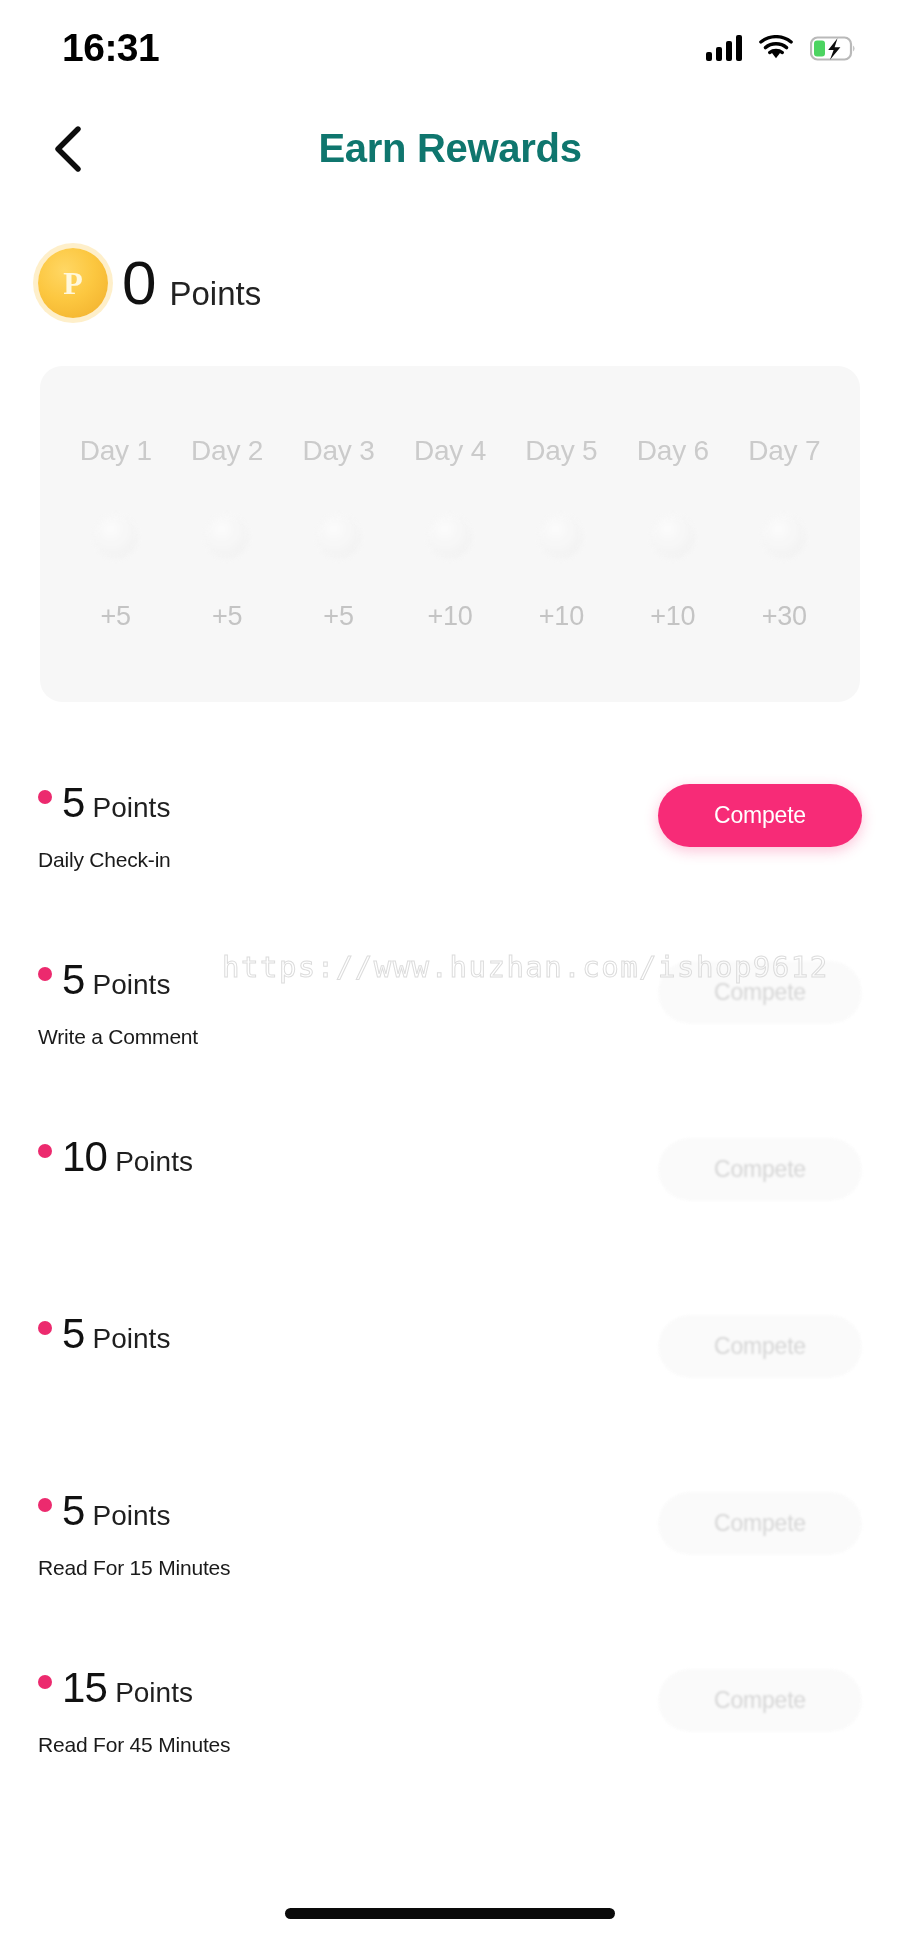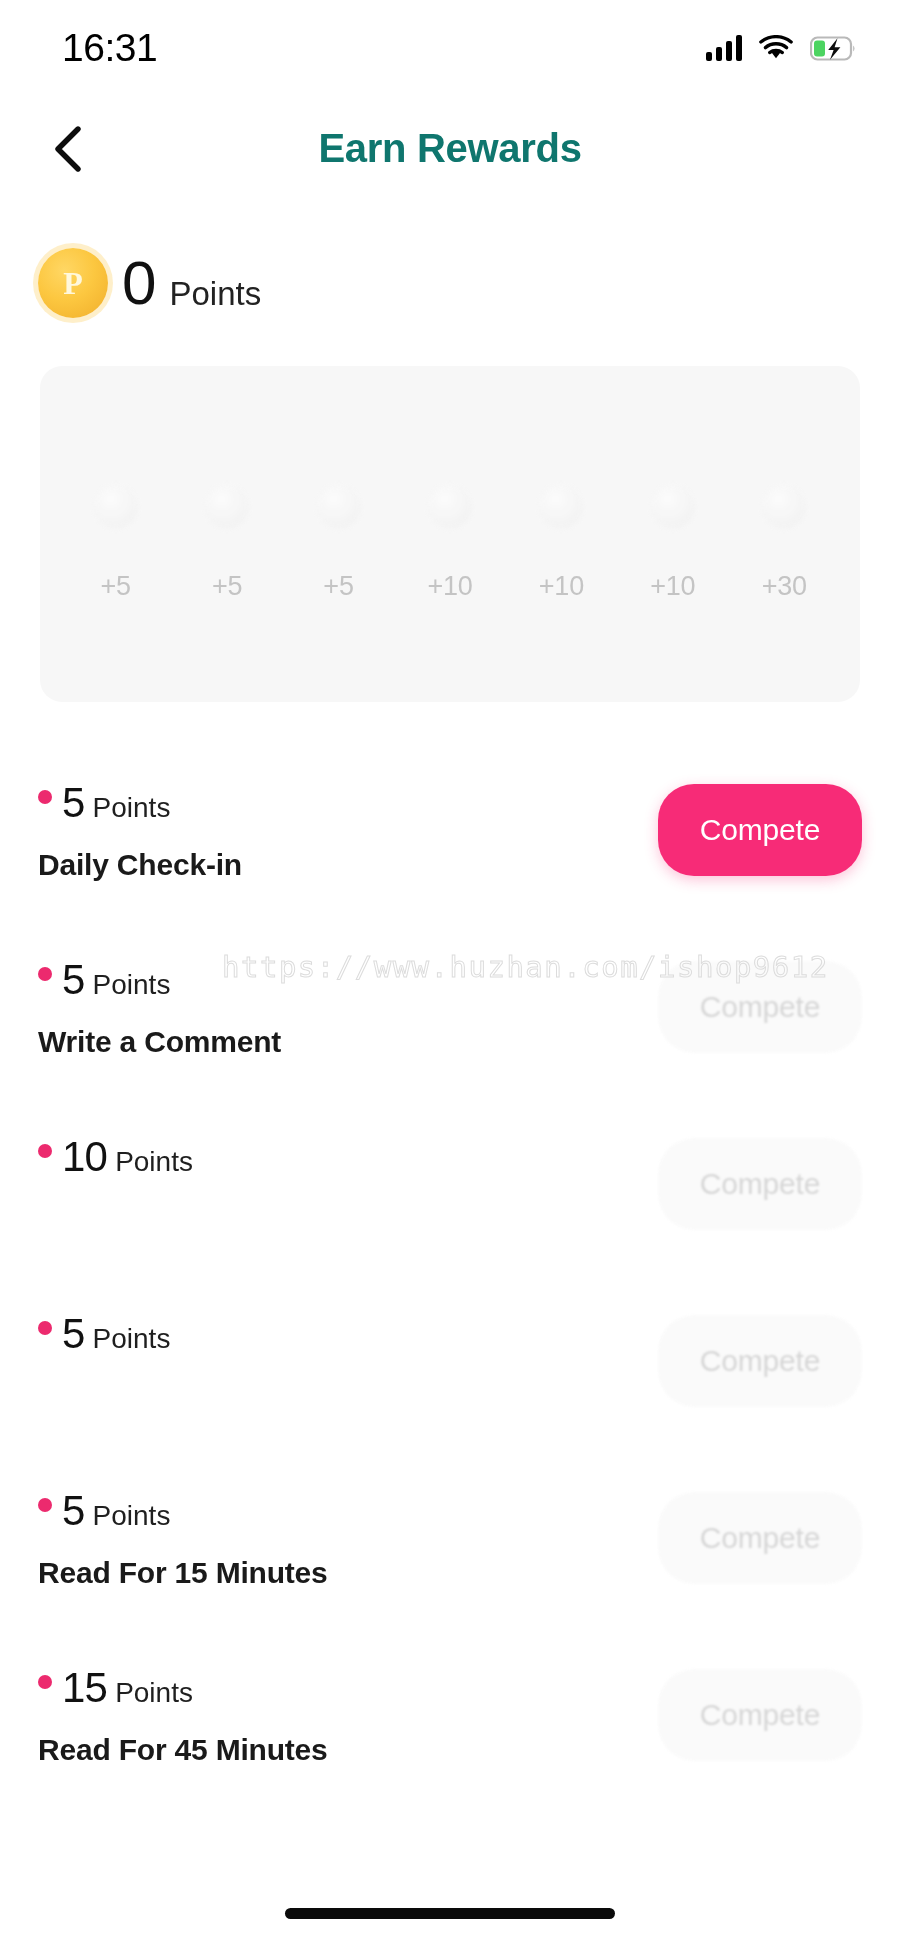--- a/index.html
+++ b/index.html
@@ -26,21 +26,21 @@
     top: 0; left: 0;
     width: 900px;
     height: 96px;
     display: flex;
     align-items: center;
     justify-content: space-between;
     padding: 0 44px 0 62px;
   }
   .status-time {
     font-size: 39px;
-    font-weight: 400;
+    font-weight: 700;
     color: #000000;
     letter-spacing: -0.5px;
   }
   .status-icons {
     display: flex;
     align-items: center;
     gap: 17px;
   }
   .signal-bars {
     display: flex;
@@ -202,38 +202,38 @@
     letter-spacing: -0.8px;
   }
   .task-points-word {
     font-size: 28px;
     font-weight: 400;
     color: #1f1f1f;
   }
   .task-name {
     position: absolute;
     top: 102px; left: 38px;
-    font-size: 30px;
-    font-weight: 700;
+    font-size: 21px;
+    font-weight: 400;
     color: #1a1a1a;
     letter-spacing: -0.2px;
   }
   .compete-btn {
     position: absolute;
     right: 38px;
     top: 38px;
     width: 204px;
-    height: 92px;
+    height: 63px;
     border-radius: 36px;
     border: none;
     display: flex;
     align-items: center;
     justify-content: center;
     font-family: "Liberation Sans", sans-serif;
-    font-size: 30px;
+    font-size: 23px;
     font-weight: 400;
     letter-spacing: -0.2px;
     cursor: pointer;
   }
   .compete-btn.active {
     background: #f72b77;
     color: #ffffff;
     box-shadow: 0 4px 14px rgba(247,43,119,0.28);
   }
   .compete-btn.faded {
@@ -314,20 +314,43 @@
     <div class="nav-title">Earn Rewards</div>
   </div>
 
   <div class="points-summary">
     <div class="coin-badge">P</div>
     <div class="points-value">0</div>
     <div class="points-label">Points</div>
   </div>
 
   <div class="weekly-card">
+    <div class="weekly-row labels">
+      <div class="day-cell">
+          <div class="day-label">Day 1</div>
+        </div>
+      <div class="day-cell">
+          <div class="day-label">Day 2</div>
+        </div>
+      <div class="day-cell">
+          <div class="day-label">Day 3</div>
+        </div>
+      <div class="day-cell">
+          <div class="day-label">Day 4</div>
+        </div>
+      <div class="day-cell">
+          <div class="day-label">Day 5</div>
+        </div>
+      <div class="day-cell">
+          <div class="day-label">Day 6</div>
+        </div>
+      <div class="day-cell">
+          <div class="day-label">Day 7</div>
+        </div>
+    </div>
     <div class="weekly-row coins">
       <div class="day-cell">
           <div class="day-coin"></div>
         </div>
       <div class="day-cell">
           <div class="day-coin"></div>
         </div>
       <div class="day-cell">
           <div class="day-coin"></div>
         </div>

